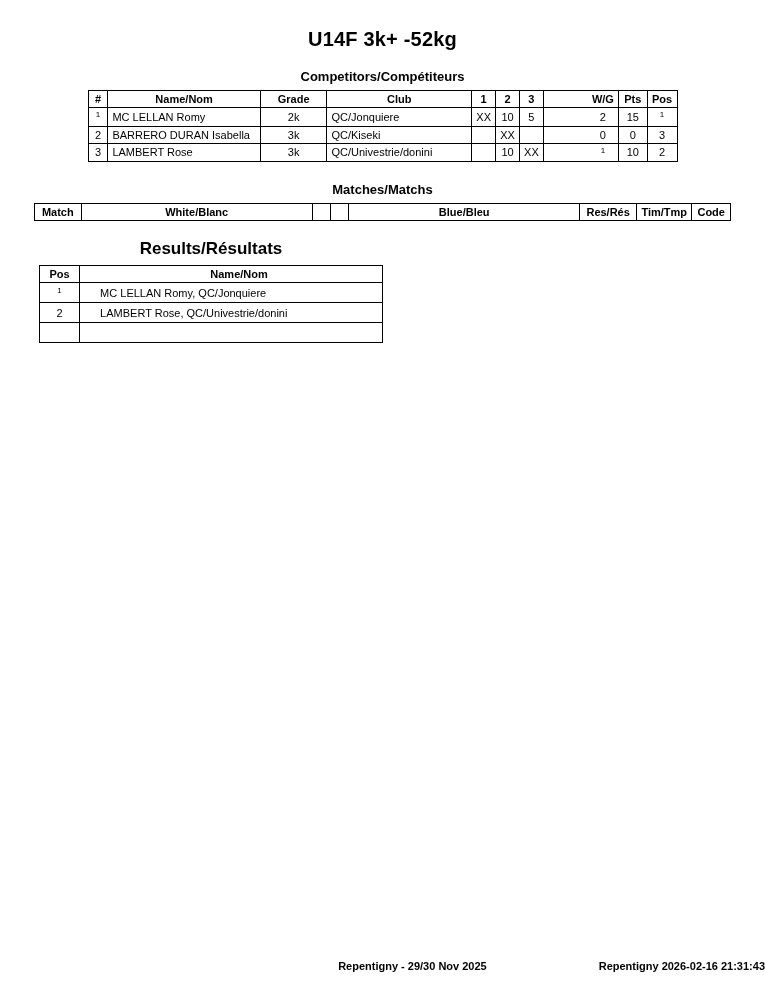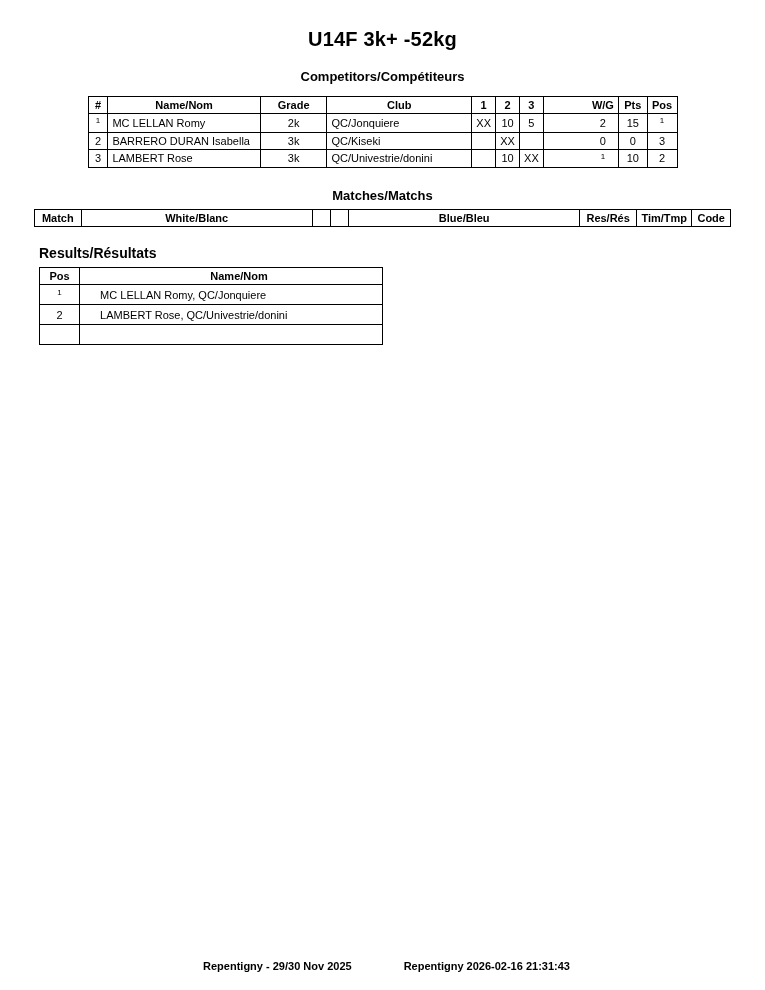--- a/index.html
+++ b/index.html
@@ -20,21 +20,21 @@
     font-size: 20px;
     font-weight: bold;
     margin-top: 28px;
     letter-spacing: 0.2px;
   }
   .section-title {
     text-align: center;
     font-weight: bold;
     font-size: 13px;
     margin-top: 18px;
-    margin-bottom: 12px;
+    margin-bottom: 6px;
   }
 
   table {
     border-collapse: collapse;
     font-size: 11px;
   }
   table td, table th {
     border: 1px solid #000000;
     padding: 2px 4px;
     font-weight: normal;
@@ -100,22 +100,23 @@
   .bold { font-weight: bold; }
   .hdr-res { text-align: right; padding-right: 4px; }
 
   
   .results-block {
     margin-left: 39px;
     margin-top: 18px;
     width: 344px;
   }
   .results-title {
-    font-weight: bold;
-    font-size: 14px;
+    text-align: center;
+    font-weight: bold;
+    font-size: 17px;
     margin-bottom: 6px;
     width: 344px;
   }
   table.results {
     width: 344px;
   }
   table.results th {
     font-weight: bold;
     text-align: center;
     font-size: 11px;
@@ -136,22 +137,22 @@
   .footer {
     position: absolute;
     left: 0;
     right: 0;
     bottom: 18px;
     font-size: 11px;
     font-weight: bold;
   }
   .footer-inner {
     display: flex;
-    justify-content: center;
-    gap: 52px;
+    justify-content: flex-end;
+    gap: 112px;
     padding-left: 8px;
   }
   .footer-left { }
   .footer-right { }
 </style>
 </head>
 <body>
 
 <div class="page-title">U14F 3k+ -52kg</div>
 

